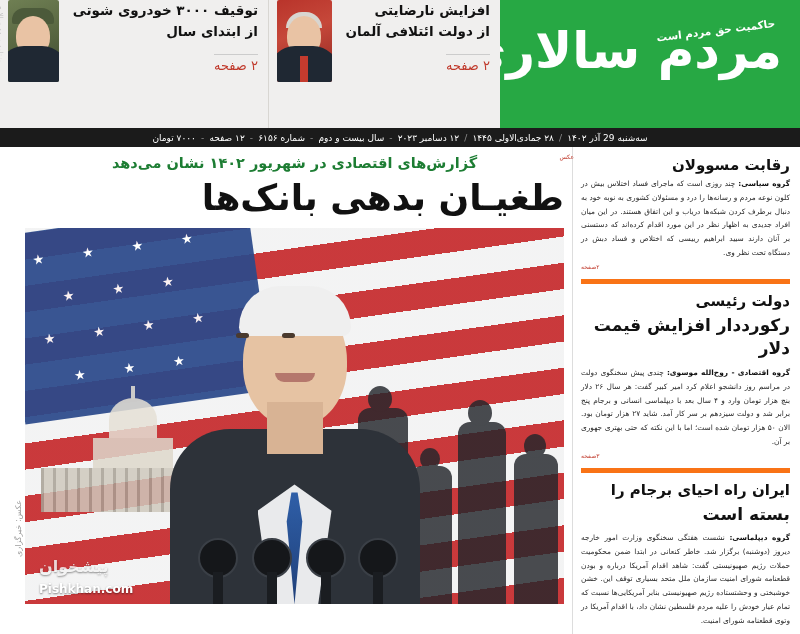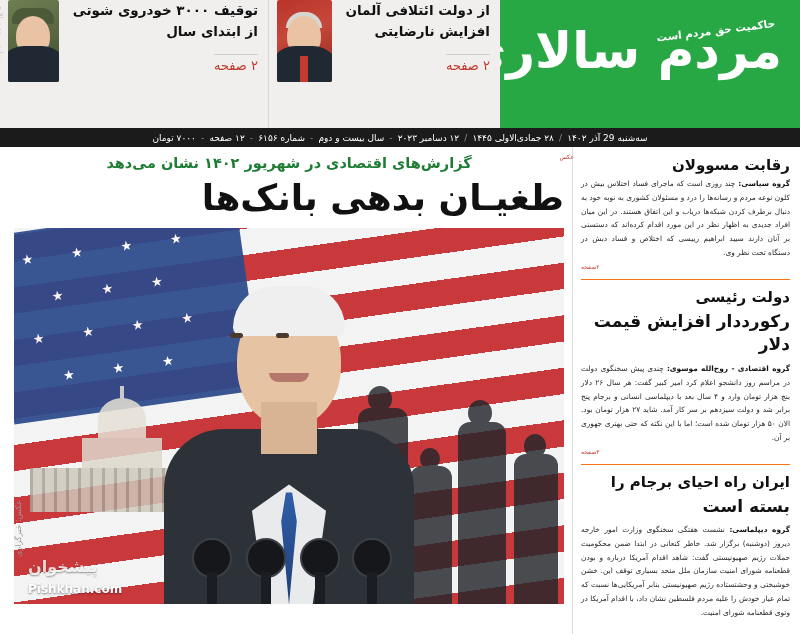--- a/index.html
+++ b/index.html
@@ -134,28 +134,28 @@
     background: #fff;
   }
   .col-right {
     width: 228px; height: 100%;
     padding: 8px 10px 0 8px;
     direction: rtl; text-align: right;
     border-left: 1px solid #ddd;
   }
   .col-main {
     width: 572px; height: 100%;
-    padding: 6px 8px 0 14px;
+    padding: 6px 8px 0 25px;
     direction: rtl; text-align: right;
     position: relative;
   }
 
   
   .art { margin-bottom: 9px; }
-  .art + .art { border-top: 1px solid #f97316; padding-top: 7px; }
+  .art + .art { border-top: 5px solid #f97316; padding-top: 7px; }
   .art-kicker {
     font-size: 15px; font-weight: bold; color: #111;
     line-height: 1.35; margin-bottom: 2px;
   }
   .art-head {
     font-size: 17px; font-weight: bold; color: #111;
     line-height: 1.4; margin-bottom: 5px;
   }
   .art-body {
     font-size: 7.4px; line-height: 1.85; color: #2a2a2a;
@@ -378,22 +378,22 @@
     </div>
 
     <div class="teaser t1">
       <div class="teaser-photo">
         <div class="ph-hair"></div>
         <div class="ph-head"></div>
         <div class="ph-body"></div>
         <div class="ph-tie"></div>
       </div>
       <div class="teaser-text">
+        <div class="line">افزایش نارضایتی</div>
         <div class="line">از دولت ائتلافی آلمان</div>
-        <div class="line">افزایش نارضایتی</div>
         <div class="teaser-more">۲ صفحه</div>
       </div>
     </div>
 
     <div class="teaser t2">
       <div class="teaser-photo">
         <div class="ph-cap"></div>
         <div class="ph-head"></div>
         <div class="ph-body"></div>
       </div>

